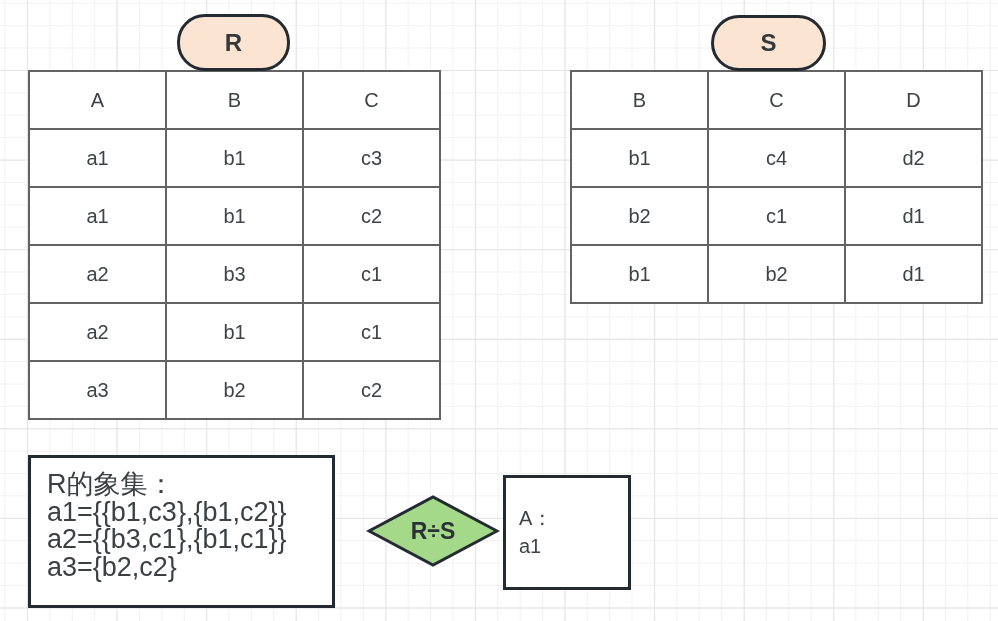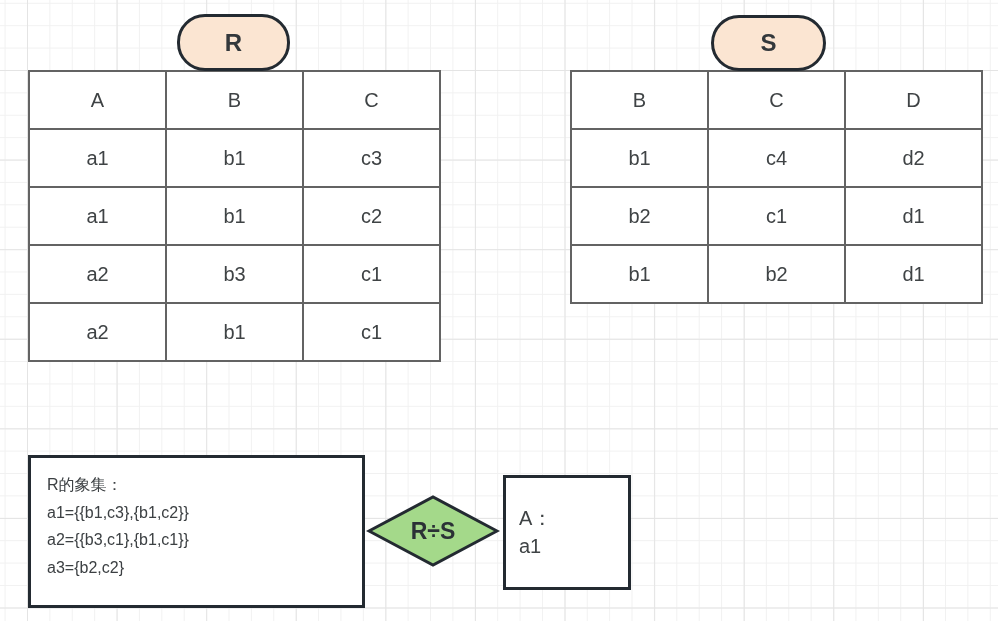--- a/index.html
+++ b/index.html
@@ -44,26 +44,26 @@
     font-size:20px;
     color:#3f4345;
     background:#ffffff;
     width:135px;height:56px;
     padding:0;
   }
   #table-r{left:28px;top:70px;width:405px;}
   #table-s{left:570px;top:70px;width:406px;}
   .note-box{
     position:absolute;
-    left:28px;top:455px;width:337px;height:153px;
+    left:28px;top:455px;width:307px;height:153px;
     box-sizing:border-box;
     background:#ffffff;
     border:3px solid #232a31;
     padding:13px 8px 0 16px;
-    font-size:16px;line-height:27.5px;
+    font-size:27px;line-height:27.5px;
     color:#3c4043;
     z-index:1;
   }
   .diamond-wrap{
     position:absolute;
     left:366px;top:494px;width:134px;height:74px;
     z-index:2;
     padding-left:32px;
   }
   .diamond-wrap svg{position:absolute;left:0;top:0;}
@@ -114,20 +114,25 @@
       <tr>
         <td>a2</td>
         <td>b3</td>
         <td>c1</td>
       </tr>
       <tr>
         <td>a2</td>
         <td>b1</td>
         <td>c1</td>
       </tr>
+      <tr>
+        <td>a3</td>
+        <td>b2</td>
+        <td>c2</td>
+      </tr>
     </tbody>
   </table>
 
   <div class="stadium" id="s-label">
     <span>S</span>
   </div>
 
   <table class="rel" id="table-s">
     <tbody>
       <tr>

